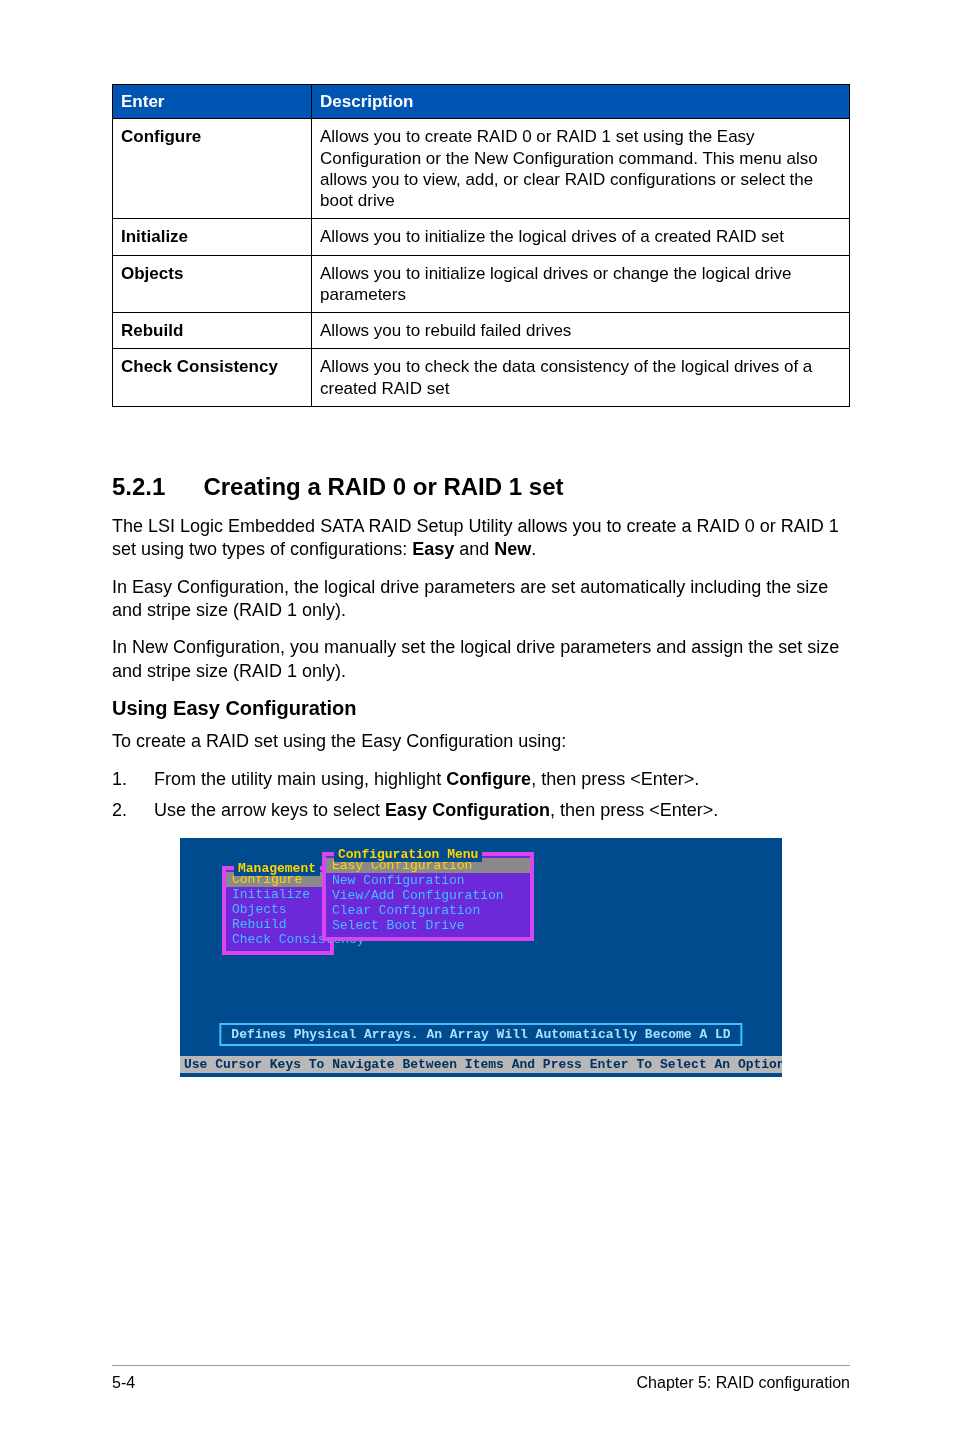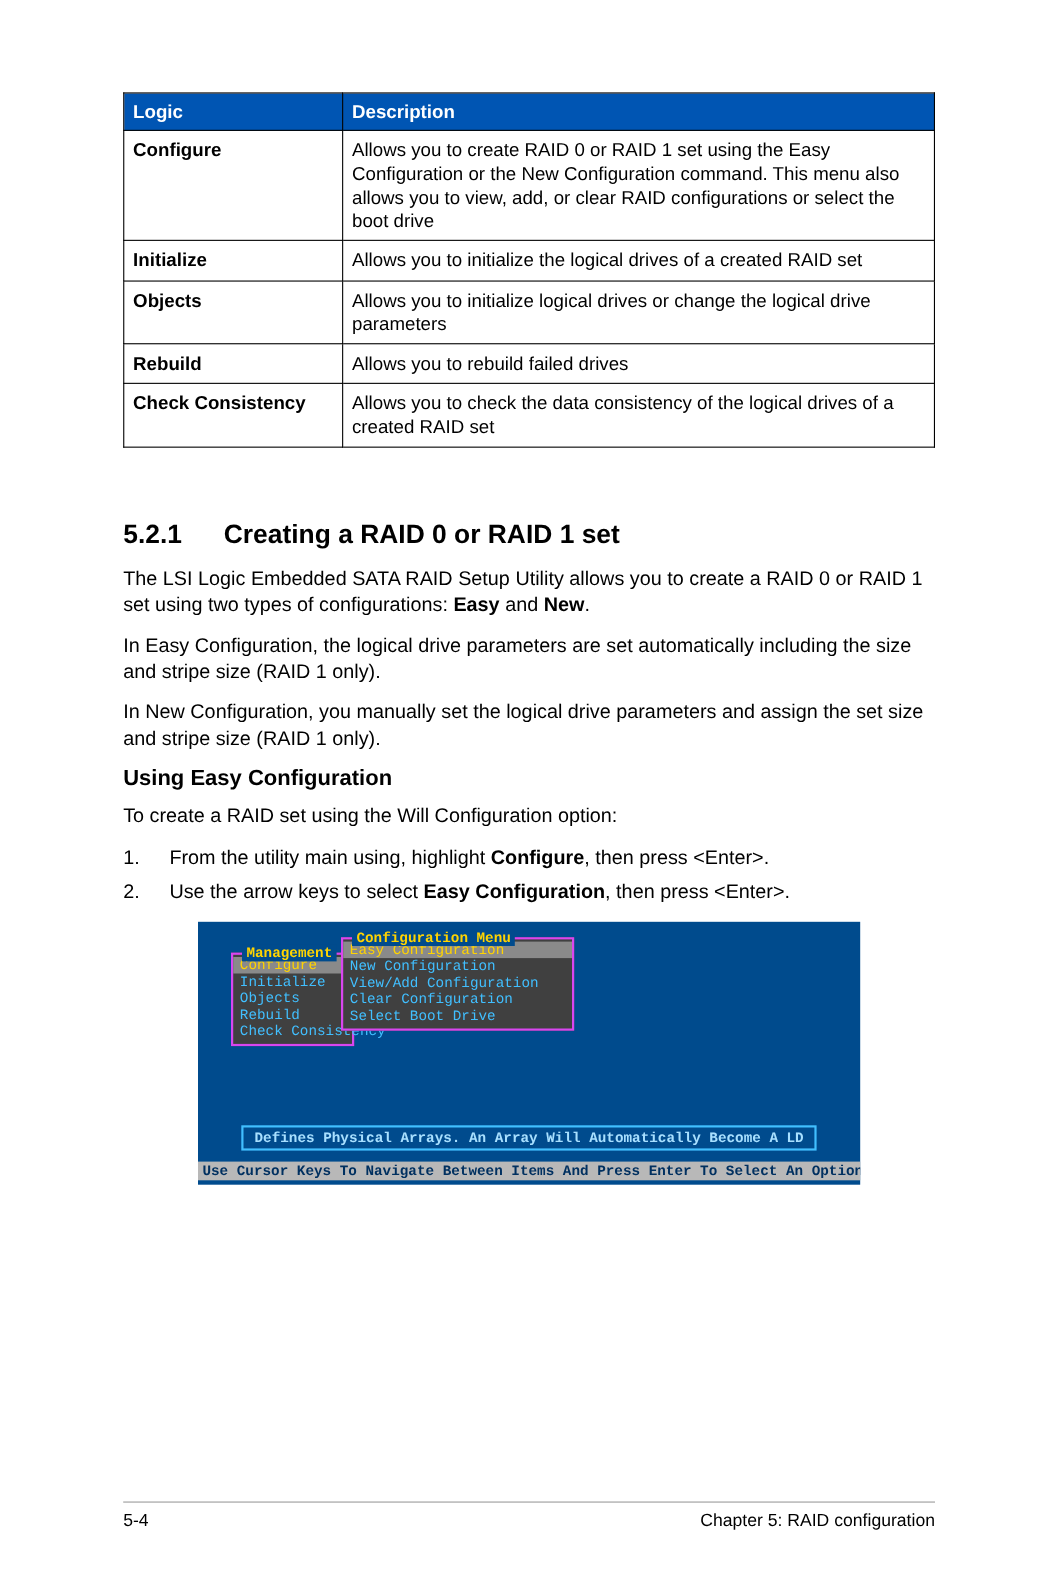--- a/index.html
+++ b/index.html
@@ -92,22 +92,23 @@
     padding: 2px 4px;
     text-align: center;
     white-space: pre;
   }
   .shot .canvas {
     position: relative;
     height: 218px;
   }
   .panel {
     position: absolute;
-    border: 2px solid #d946ef;
-    background: #404040;
+    border: 4px solid #d946ef;
+    background: #6d28d9;
+    margin-left: 12px;
   }
   .panel .panel-title {
     position: absolute;
     top: -9px;
     left: 8px;
     background: #004b8d;
     color: #ffd400;
     padding: 0 4px;
     font-weight: bold;
     white-space: nowrap;
@@ -161,21 +162,21 @@
   }
 </style>
 </head>
 <body>
 
 <div class="page">
 
   <table class="menu-table">
     <thead>
       <tr>
-        <th class="col-menu">Logic</th>
+        <th class="col-menu">Enter</th>
         <th>Description</th>
       </tr>
     </thead>
     <tbody>
       <tr>
         <td class="menu-cell">Configure</td>
         <td>Allows you to create RAID 0 or RAID 1 set using the Easy Configuration or the New Configuration command. This menu also allows you to view, add, or clear RAID configurations or select the boot drive</td>
       </tr>
       <tr>
         <td class="menu-cell">Initialize</td>
@@ -202,21 +203,21 @@
 
   <p class="body">
     <span>The LSI Logic Embedded SATA RAID Setup Utility allows you to create a RAID 0 or RAID 1 set using two types of configurations: </span><span class="b">Easy</span><span> and </span><span class="b">New</span><span>.</span>
   </p>
 
   <p class="body">In Easy Configuration, the logical drive parameters are set automatically including the size and stripe size (RAID 1 only).</p>
   <p class="body">In New Configuration, you manually set the logical drive parameters and assign the set size and stripe size (RAID 1 only).</p>
 
   <h3 class="sub-hdr">Using Easy Configuration</h3>
 
-  <p class="body">To create a RAID set using the Will Configuration option:</p>
+  <p class="body">To create a RAID set using the Easy Configuration using:</p>
 
   <ol class="steps">
     <li>
       <span class="num">1.</span>
       <span>
         <span>From the utility main using, highlight </span><span class="b">Configure</span><span>, then press &lt;Enter&gt;.</span>
       </span>
     </li>
     <li>
       <span class="num">2.</span>

